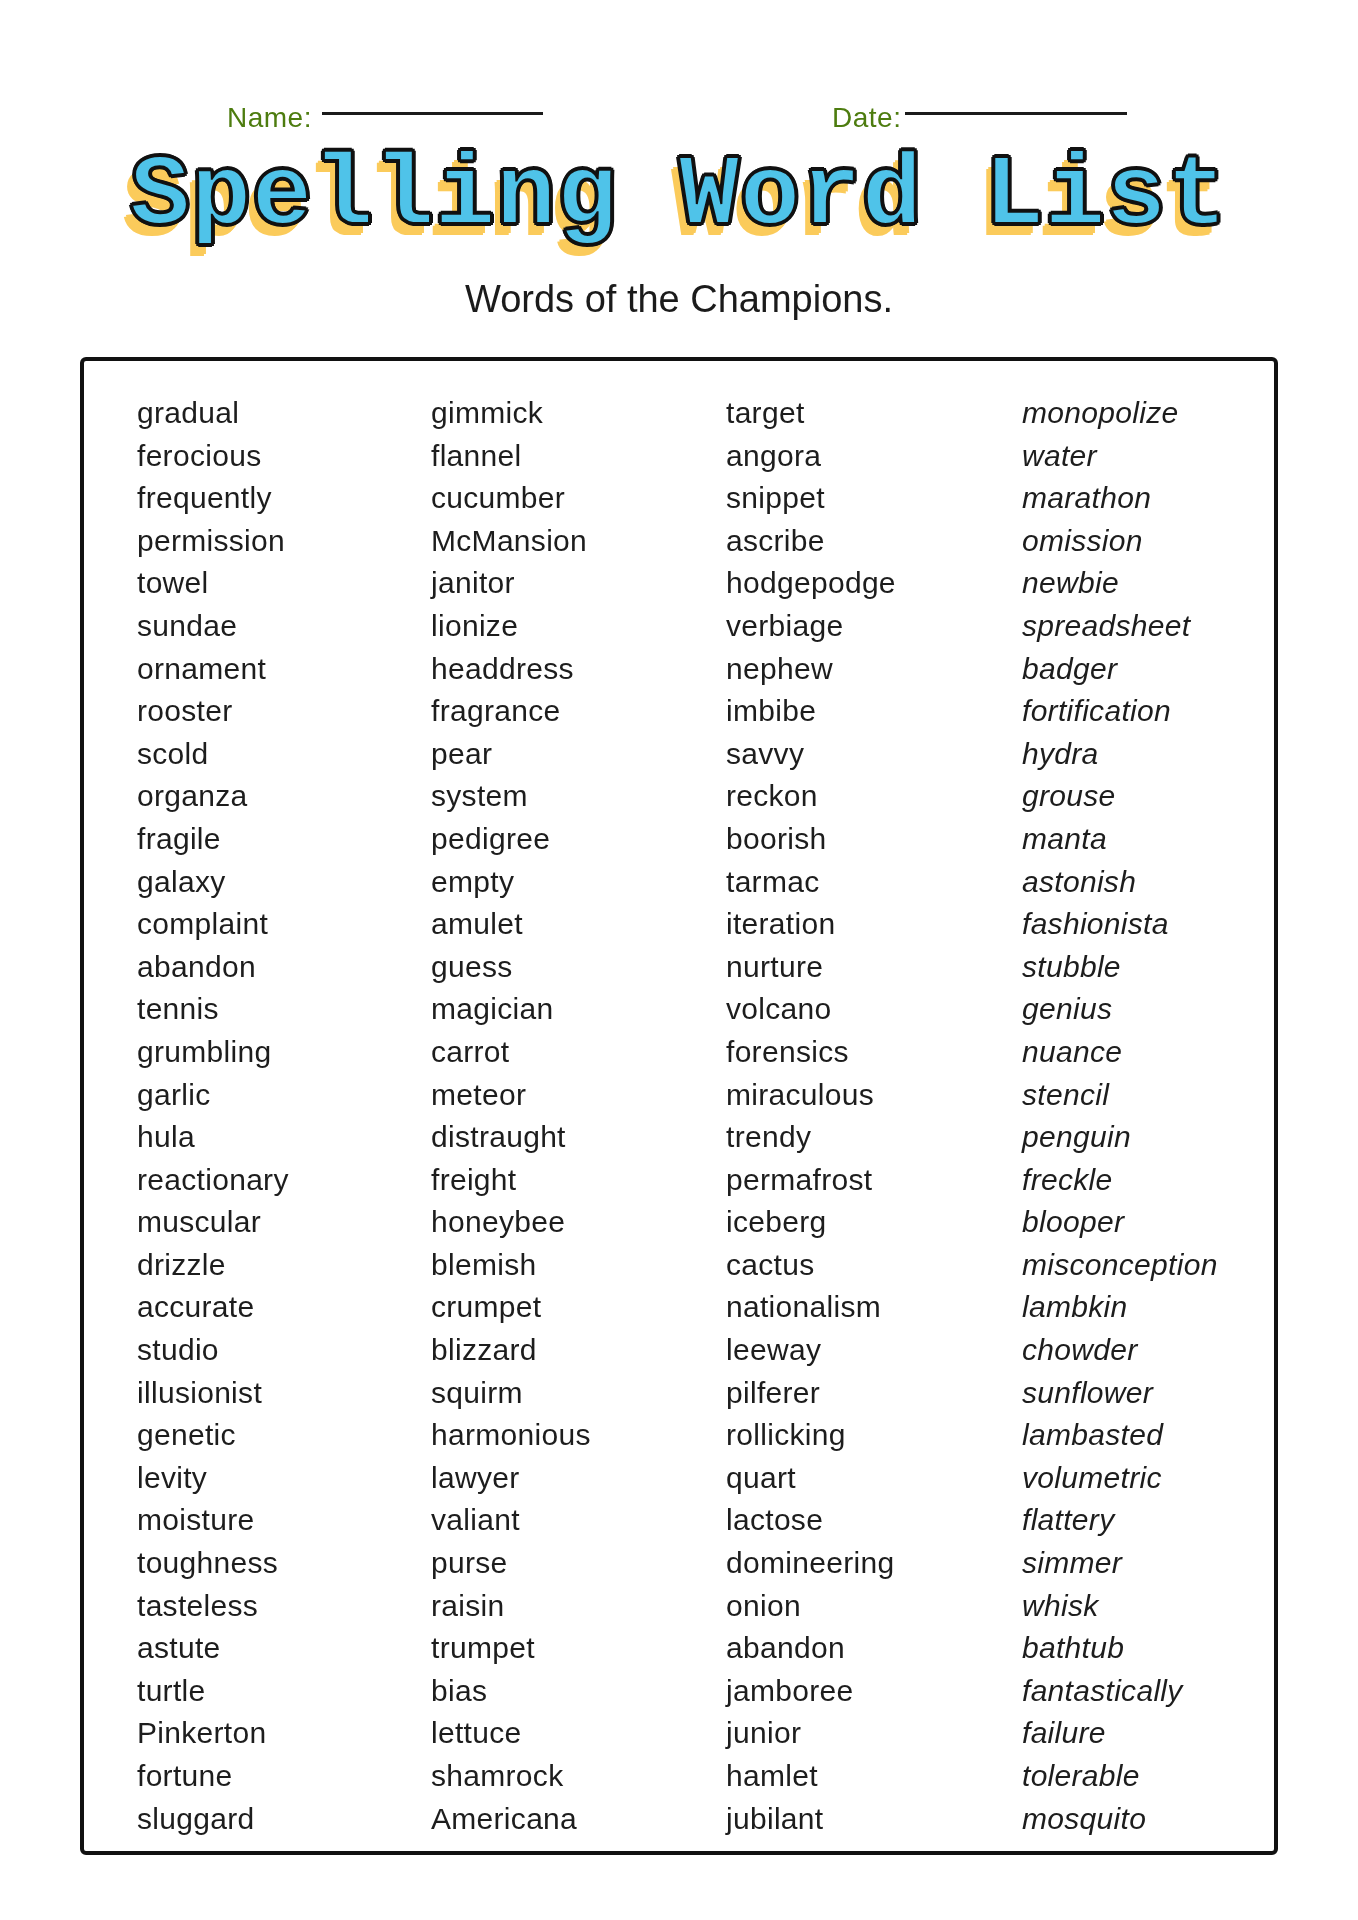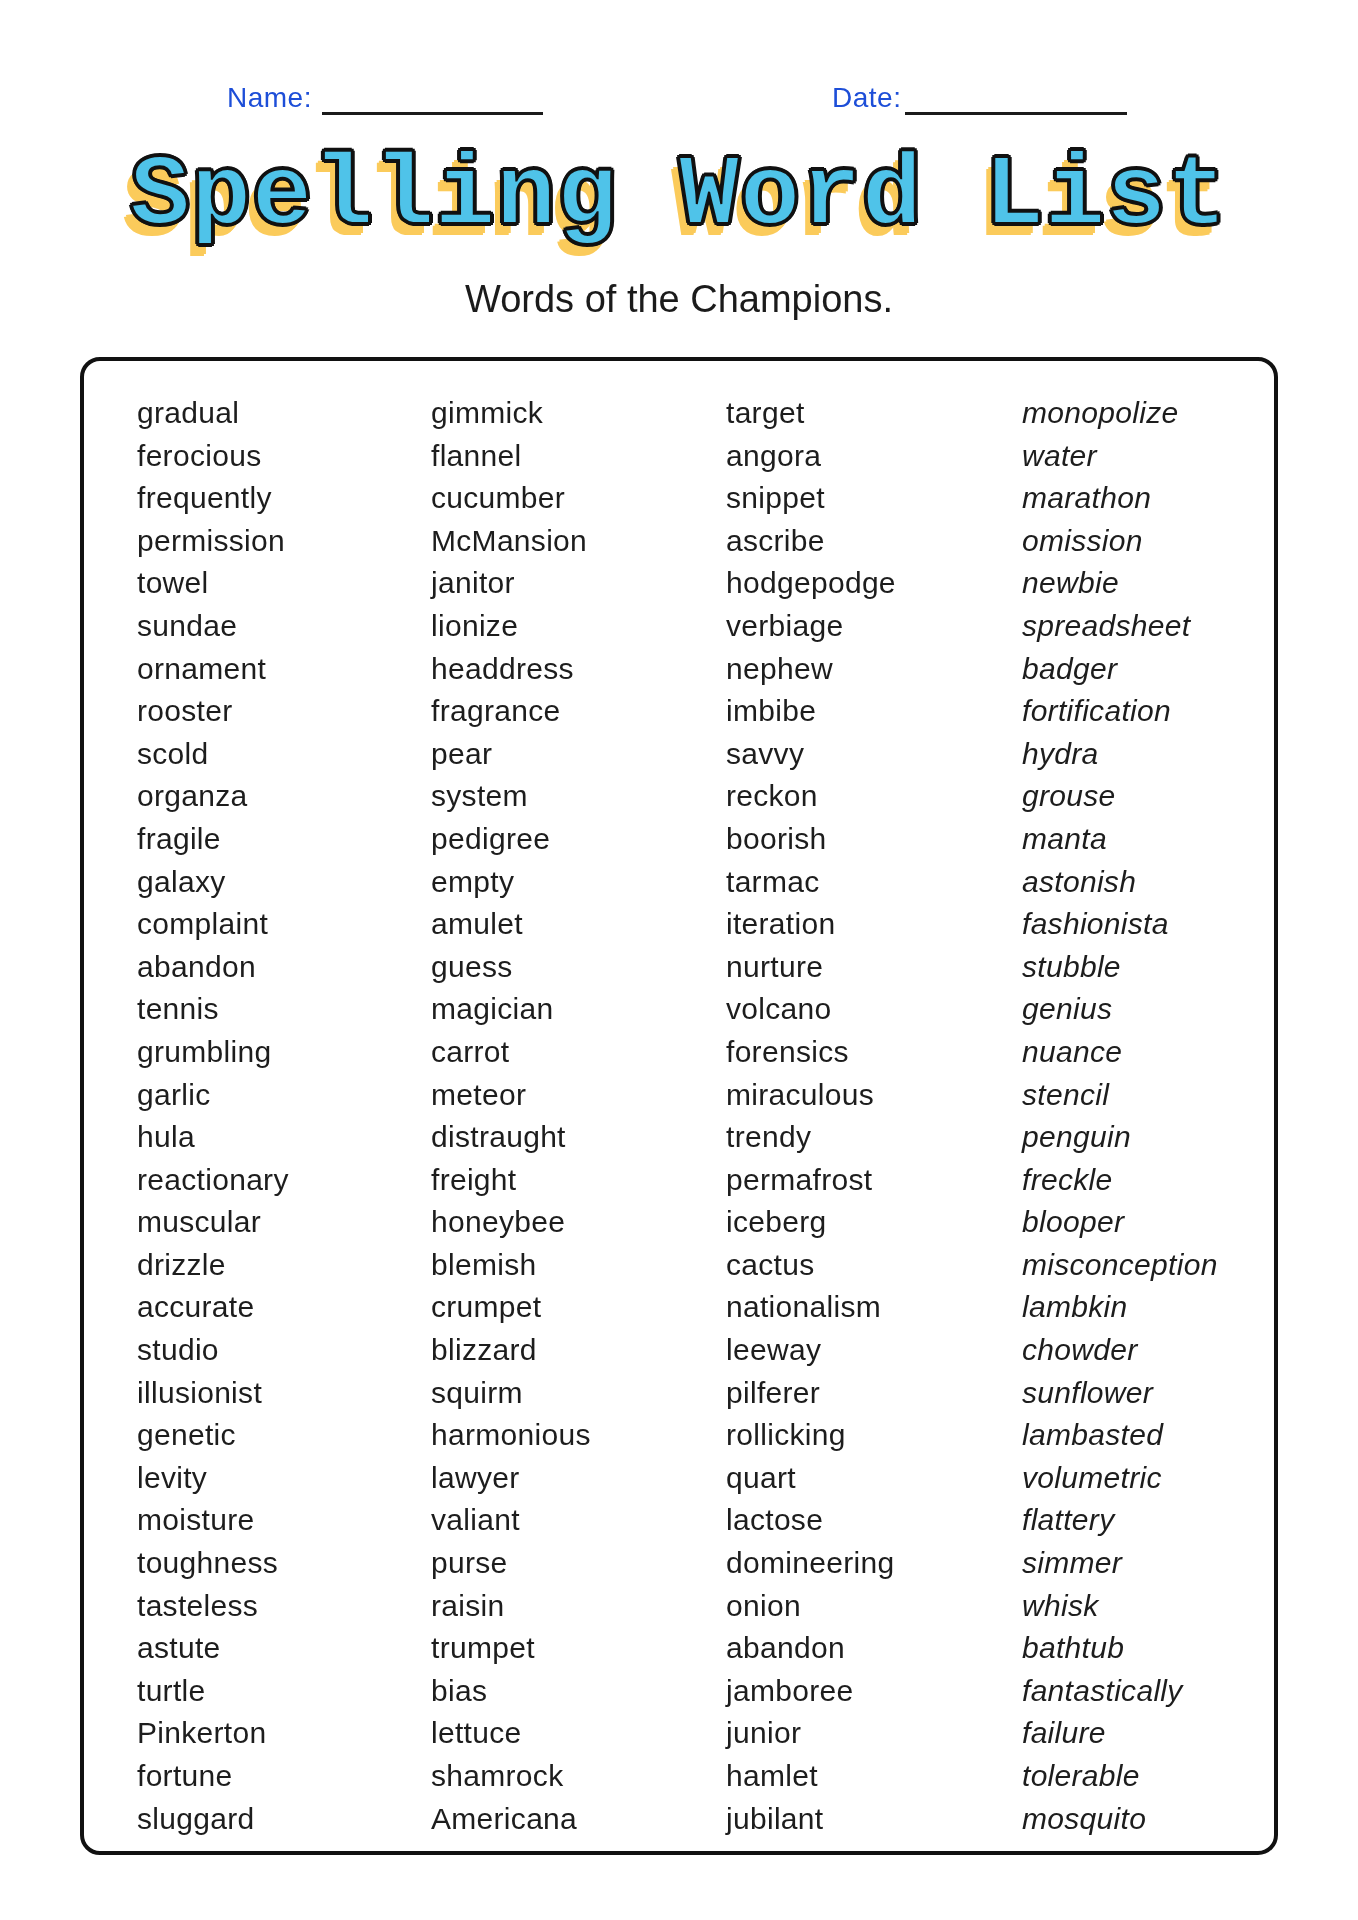--- a/index.html
+++ b/index.html
@@ -15,21 +15,22 @@
     width:1358px;height:1920px;
     font-family:"Liberation Sans", sans-serif;
     color:var(--text);
     overflow:hidden;
   }
   
   .field-label{
     position:absolute;
     font-size:28px;
     letter-spacing:.5px;
-    color:#1d4ed8;
+    color:#4d7c0f;
+    margin-top:20px;
   }
   .name-label{left:227px;top:82px;}
   .date-label{left:832px;top:82px;}
   .blank-line{
     position:absolute;
     height:3px;
     background:#1b1b1b;
   }
   .name-line{left:322px;top:112px;width:221px;}
   .date-line{left:905px;top:112px;width:222px;}
@@ -60,21 +61,21 @@
     text-align:center;
     font-size:38px;
     color:#1b1b1b;
   }
   
   .word-box{
     position:absolute;
     left:80px;top:357px;
     width:1198px;height:1498px;
     border:4px solid #111111;
-    border-radius:20px;
+    border-radius:6px;
     background:#ffffff;
   }
   .word-col{
     position:absolute;
     top:31px;
     font-size:30px;
     line-height:42.6px;
     letter-spacing:.3px;
     white-space:nowrap;
   }

